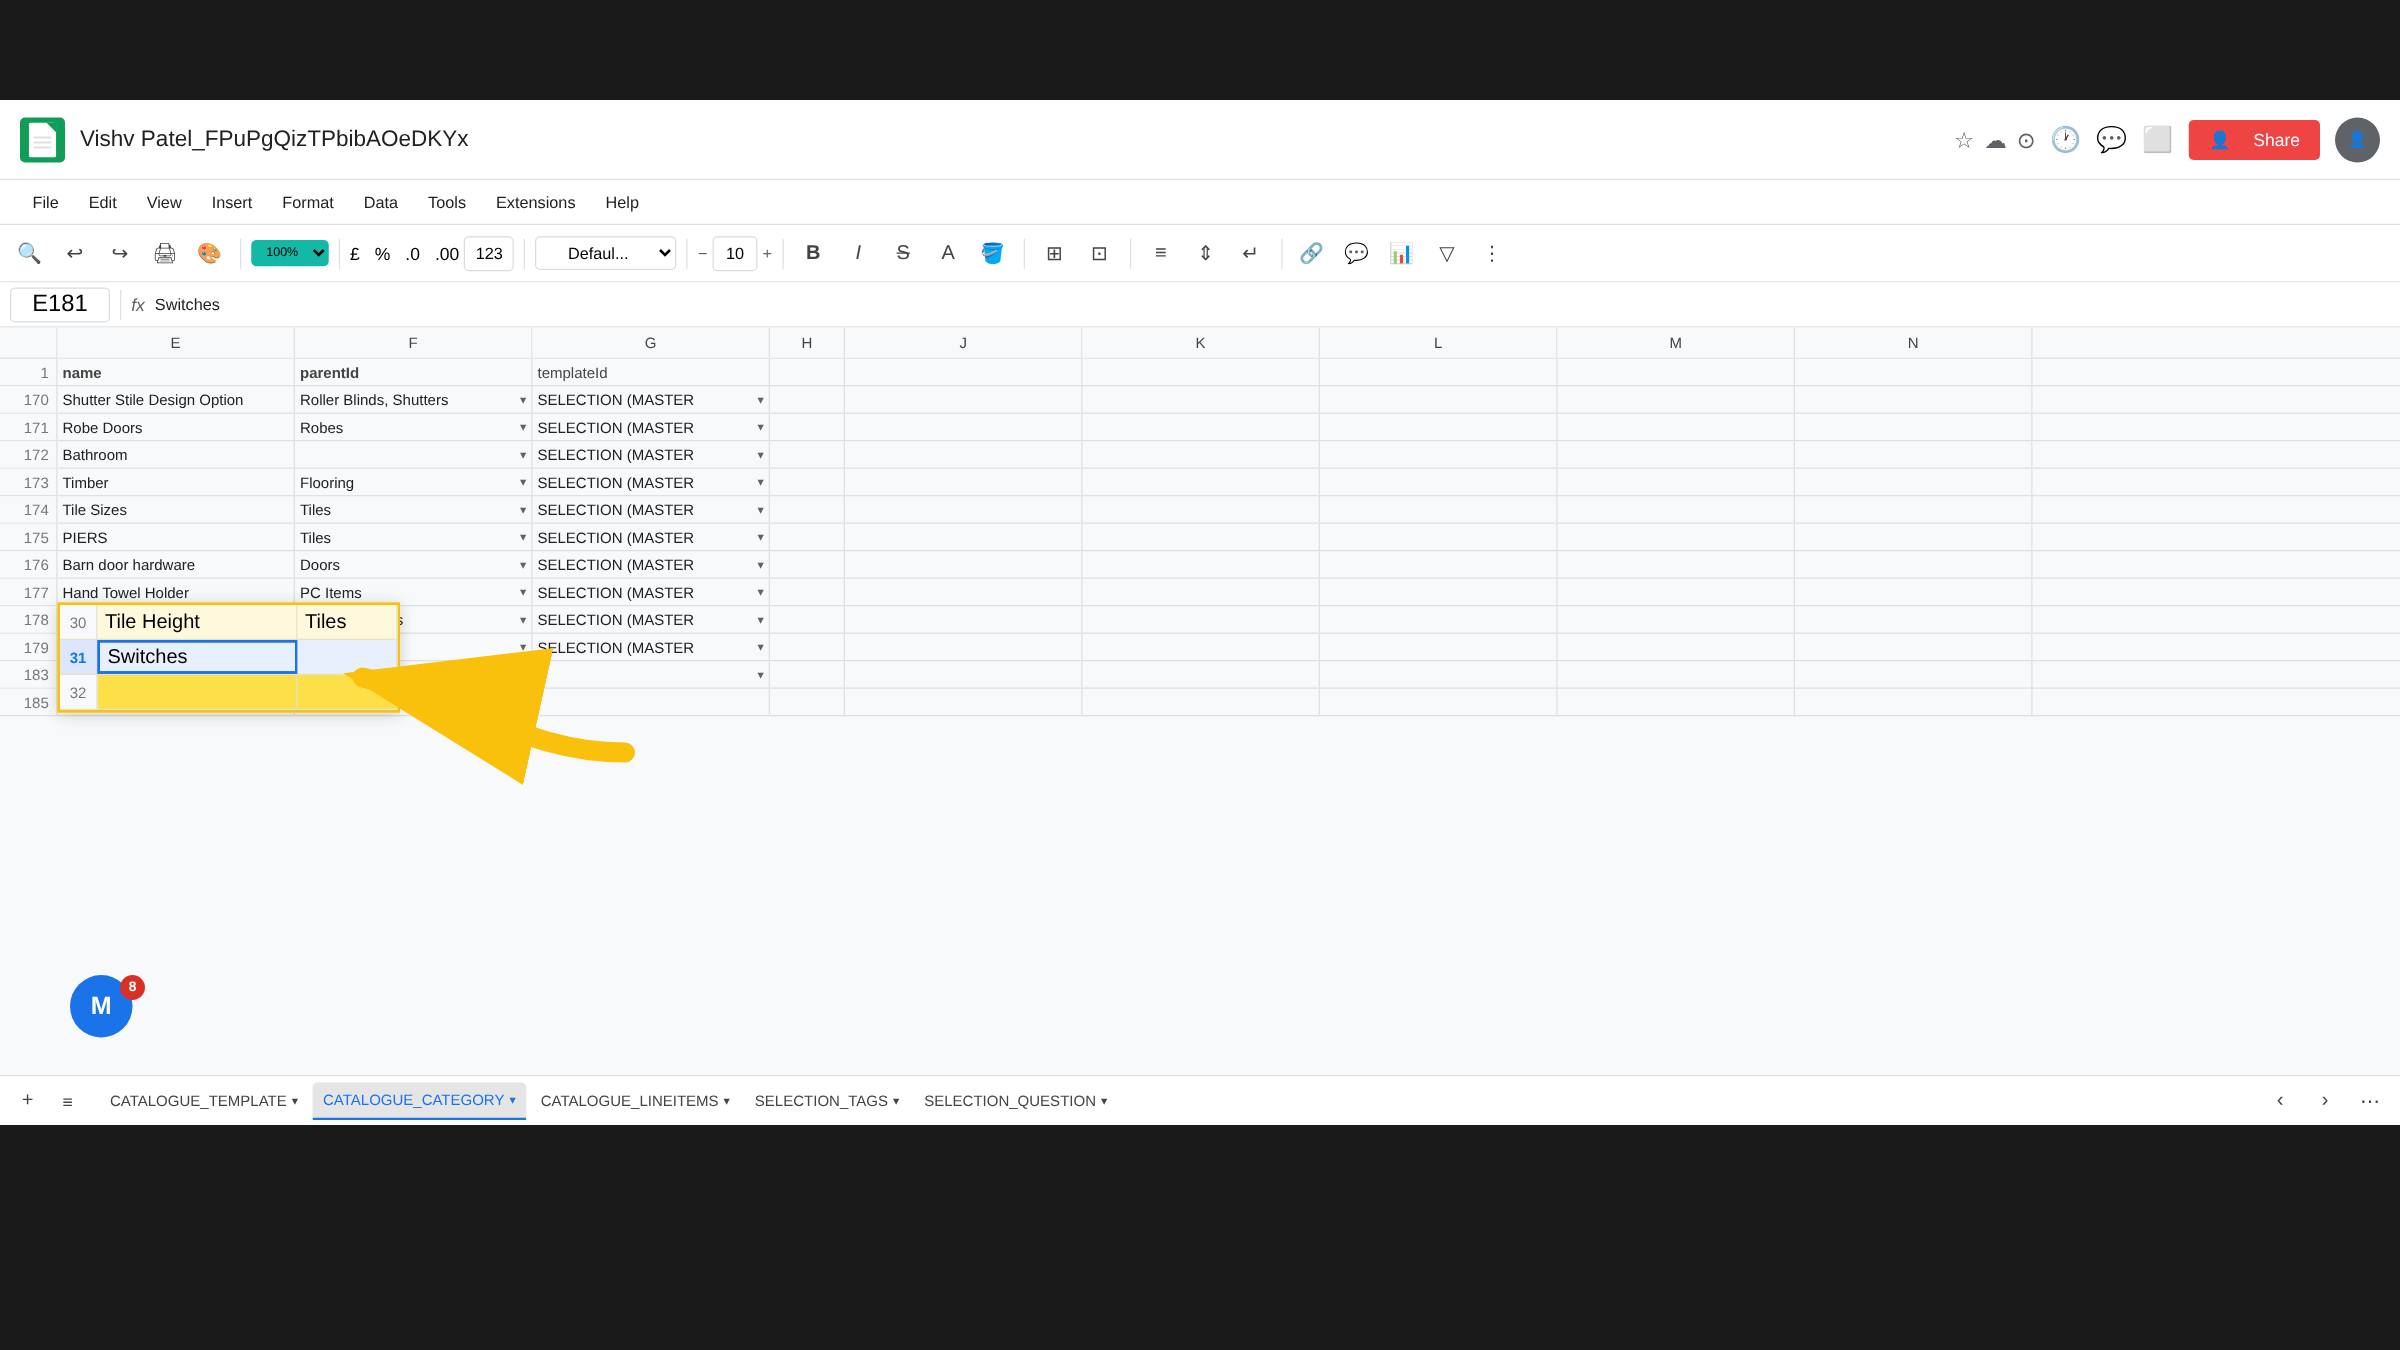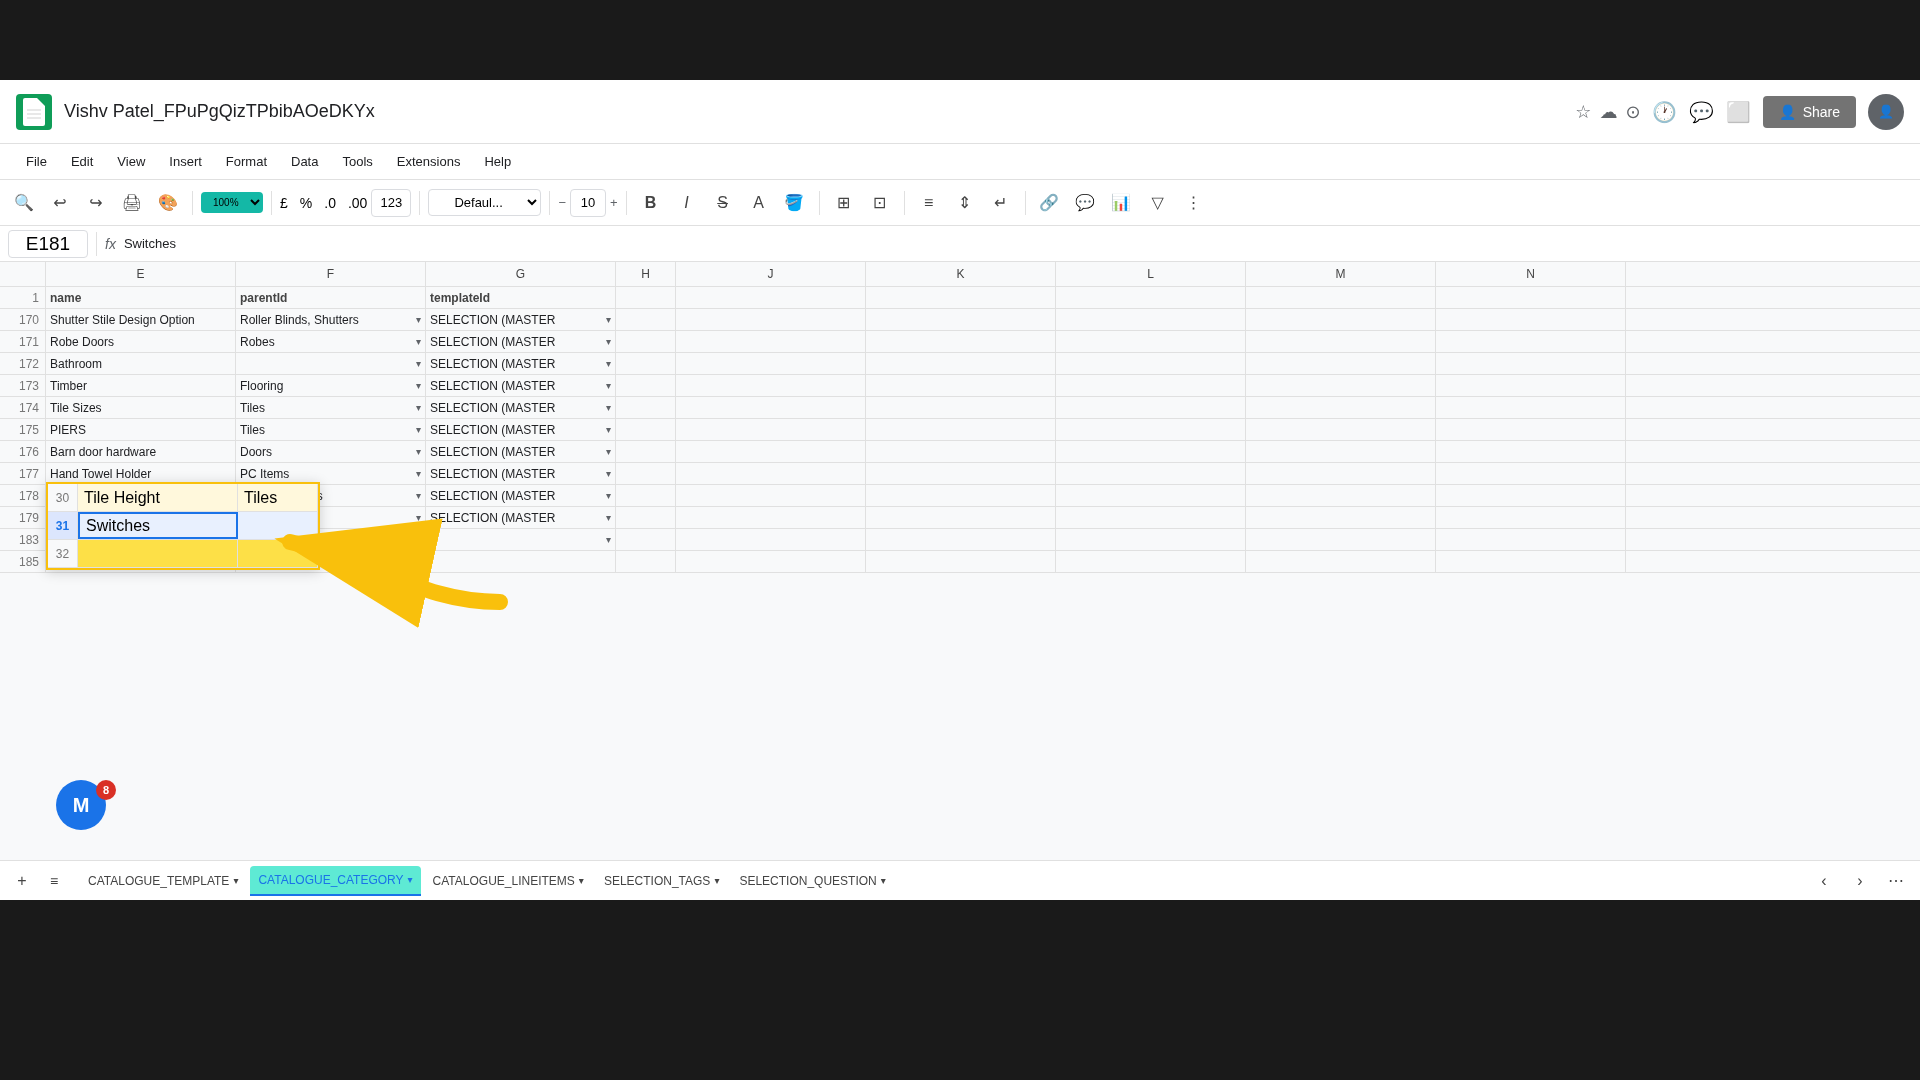--- a/index.html
+++ b/index.html
@@ -61,30 +61,30 @@
     }
 
     .right-tools {
       display: flex;
       align-items: center;
       gap: 12px;
       margin-left: auto;
     }
 
     .share-btn {
-      background: #737373;
+      background: #ef4444;
       color: white;
       border: none;
       border-radius: 4px;
       padding: 8px 16px;
       font-size: 14px;
       cursor: pointer;
       display: flex;
       align-items: center;
-      gap: 6px;
+      gap: 18px;
     }
 
     .avatar {
       width: 36px;
       height: 36px;
       border-radius: 50%;
       background: #5f6368;
       color: white;
       display: flex;
       align-items: center;
@@ -349,21 +349,21 @@
       display: flex;
       align-items: center;
       font-size: 12px;
       cursor: pointer;
       gap: 4px;
       border: none;
       background: transparent;
     }
 
     .tab-active {
-      background: #5eead4;
+      background: #e5e5e5;
       color: #1a73e8;
       border-bottom: 2px solid #1a73e8;
     }
 
     .tab-inactive {
       color: #444;
     }
 
     .tab-icon {
       font-size: 10px;
@@ -540,21 +540,21 @@
       <div class="col-header col-k">K</div>
       <div class="col-header col-l">L</div>
       <div class="col-header col-m">M</div>
       <div class="col-header col-n">N</div>
     </div>
 
     <div class="grid-row">
       <div class="row-num">1</div>
       <div class="grid-cell col-e" style="font-weight:bold;color:#444">name</div>
       <div class="grid-cell col-f" style="font-weight:bold;color:#444">parentId</div>
-      <div class="grid-cell col-g" style="font-weight:bold;color:#444">templateId</div>
+      <div class="grid-cell col-g" style="font-weight:normal;color:#444">templateId</div>
       <div class="grid-cell col-h"></div>
       <div class="grid-cell col-j"></div>
       <div class="grid-cell col-k"></div>
       <div class="grid-cell col-l"></div>
       <div class="grid-cell col-m"></div>
       <div class="grid-cell col-n"></div>
     </div>
 
     <div class="grid-row">
       <div class="row-num">170</div>

